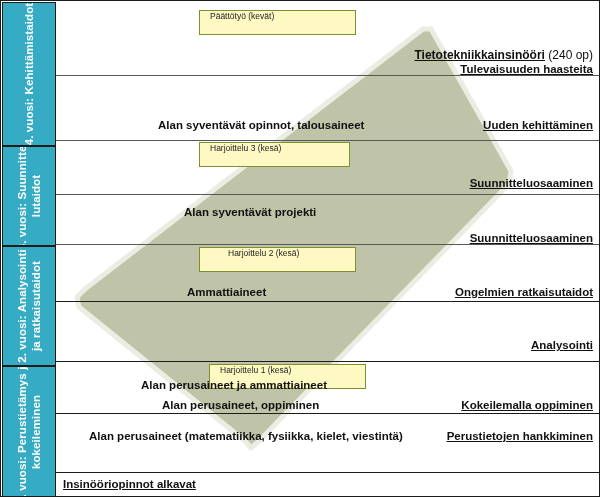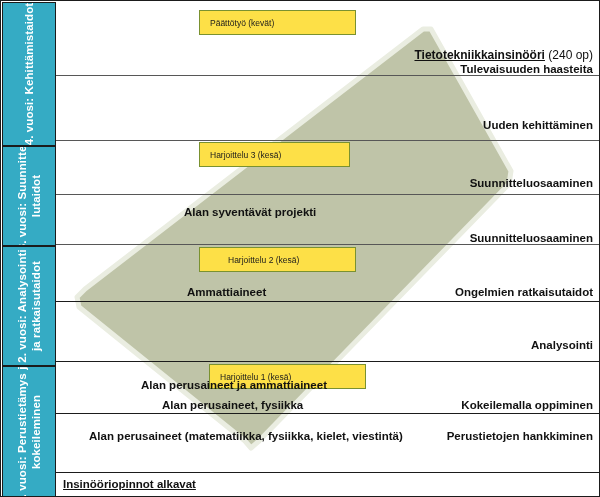--- a/index.html
+++ b/index.html
@@ -58,40 +58,39 @@
     left:55px;
     width:545px;
     height:0;
     border-top:1.4px solid #575757;
   }
   .hrule.dark{border-top:1.4px solid #1b1b1b;}
 
   
   .green-box{
     position:absolute;
-    background:#fde047;
+    background:#fef9c3;
     border:1px solid #7a9130;
     box-sizing:border-box;
     display:flex;
-    align-items:center;
     padding-left:10px;
     font-size:8.5px;
     color:#1b1b1b;
     font-family:"Liberation Sans", sans-serif;
   }
 
   
   .lbl{
     position:absolute;
     font-weight:bold;
     font-size:11.5px;
     color:#111111;
     white-space:nowrap;
   }
-  .lbl.right{text-align:center;}
+  .lbl.right{text-align:center;text-decoration:underline;}
 
   
   .title{
     position:absolute;
     right:6px;top:7px;
     font-size:12px;
     color:#111111;
     white-space:nowrap;
     margin-top:40px;
   }
@@ -167,21 +166,22 @@
 
   <div class="lbl right" style="right:6px;top:62px;">Tulevaisuuden haasteita</div>
   <div class="lbl right" style="right:6px;top:118px;">Uuden kehittäminen</div>
   <div class="lbl right" style="right:6px;top:176px;">Suunnitteluosaaminen</div>
   <div class="lbl right" style="right:6px;top:231px;">Suunnitteluosaaminen</div>
   <div class="lbl right" style="right:6px;top:285px;">Ongelmien ratkaisutaidot</div>
   <div class="lbl right" style="right:6px;top:338px;margin-left:40px;">Analysointi</div>
   <div class="lbl right" style="right:6px;top:398px;">Kokeilemalla oppiminen</div>
   <div class="lbl right" style="right:6px;top:429px;">Perustietojen hankkiminen</div>
 
+  <div class="lbl" style="left:157px;top:118px;">Alan syventävät opinnot, talousaineet</div>
   <div class="lbl" style="left:183px;top:205px;">Alan syventävät projekti</div>
   <div class="lbl" style="left:186px;top:285px;">Ammattiaineet</div>
   <div class="lbl" style="left:140px;top:338px;margin-top:40px;">Alan perusaineet ja ammattiaineet</div>
-  <div class="lbl" style="left:161px;top:398px;">Alan perusaineet, fysiikka</div>
+  <div class="lbl" style="left:161px;top:398px;">Alan perusaineet, oppiminen</div>
   <div class="lbl" style="left:88px;top:429px;">Alan perusaineet (matematiikka, fysiikka, kielet, viestintä)</div>
 
   <div class="start-lbl">Insinööriopinnot alkavat</div>
 
 </div>
 
 </body></html>

